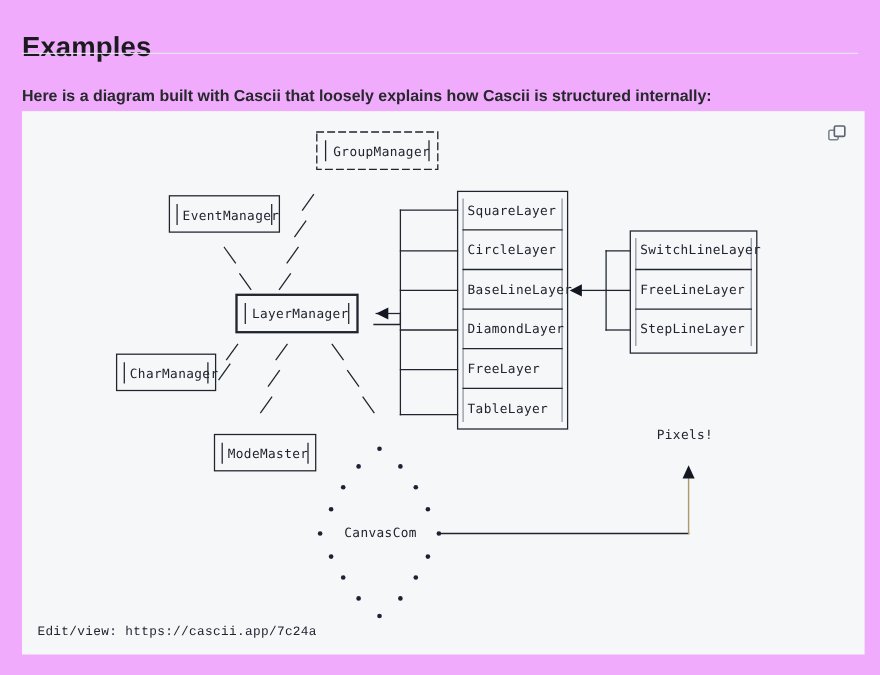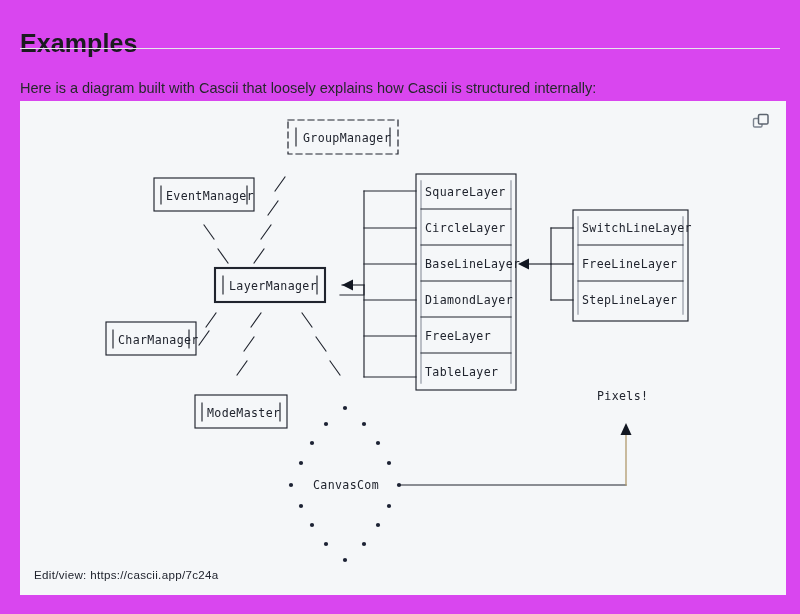--- a/index.html
+++ b/index.html
@@ -13,21 +13,21 @@
   }
   body {
     font-family: "Liberation Sans", sans-serif;
     color: #1a1a1a;
   }
 
   .page {
     position: relative;
     width: 800px;
     height: 614px;
-    background: #d946ef;
+    background: #f0abfc;
   }
 
   
   .doc-title {
     position: absolute;
     left: 20px;
     top: 10px;
     font-size: 25px;
     font-weight: 600;
     letter-spacing: 0.1px;
@@ -43,20 +43,21 @@
     background: #e6e8eb;
   }
   .intro-text {
     position: absolute;
     left: 20px;
     top: 62px;
     font-size: 14.5px;
     line-height: 22px;
     color: #26282c;
     white-space: nowrap;
+    font-weight: bold;
   }
 
   
   .diagram-panel {
     position: absolute;
     left: 20px;
     top: 101px;
     width: 766px;
     height: 494px;
     background: #f5f7f9;
@@ -112,21 +113,21 @@
     stroke-width: 1.2;
     stroke-dasharray: 6 4;
   }
   .arrow-head { fill: #121722; }
   .dot { fill: #1c2234; }
 
   .url-line {
     position: absolute;
     left: 14px;
     bottom: 14px;
-    font-family: Liberation Sans, sans-serif;
+    font-family: Liberation Mono, monospace;
     font-size: 11.6px;
     letter-spacing: 0.3px;
     color: #20242e;
     white-space: nowrap;
   }
 </style>
 </head>
 <body>
 
 <div class="page">

